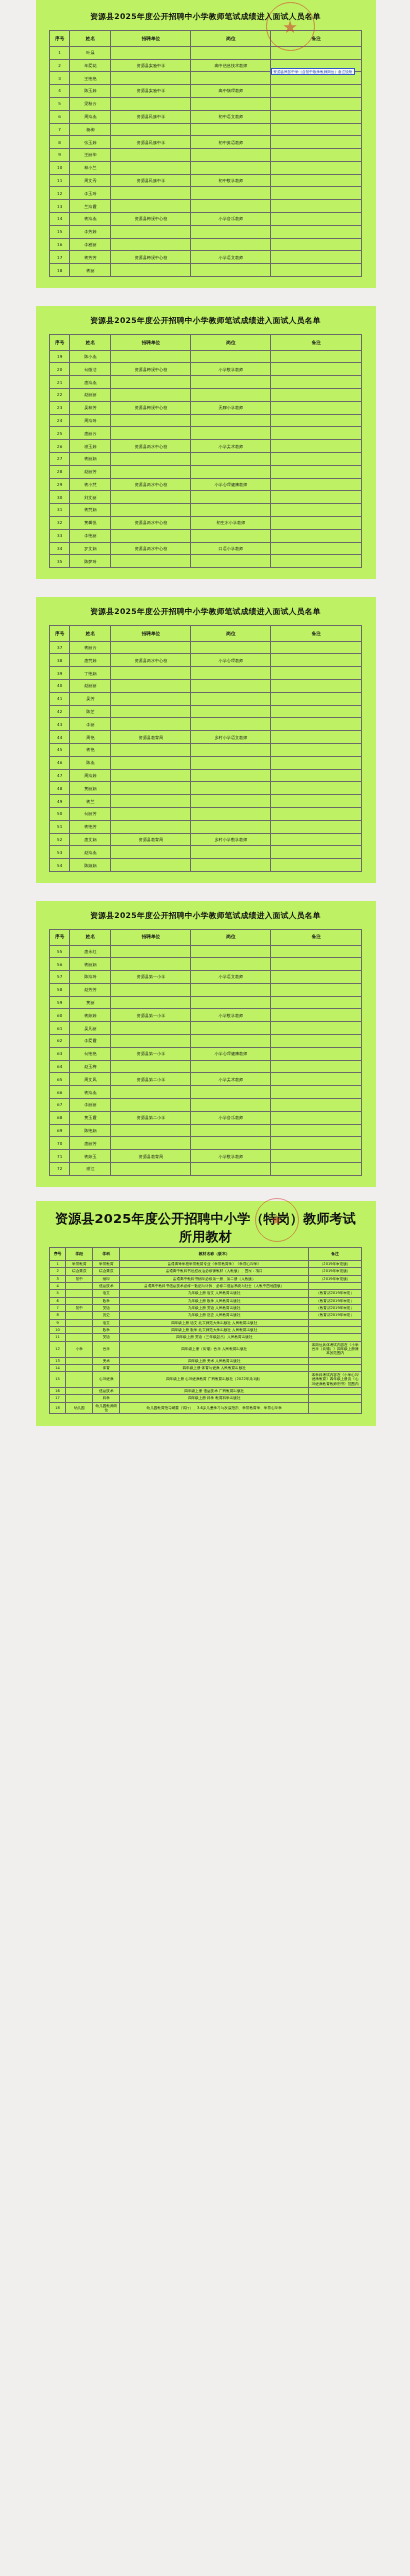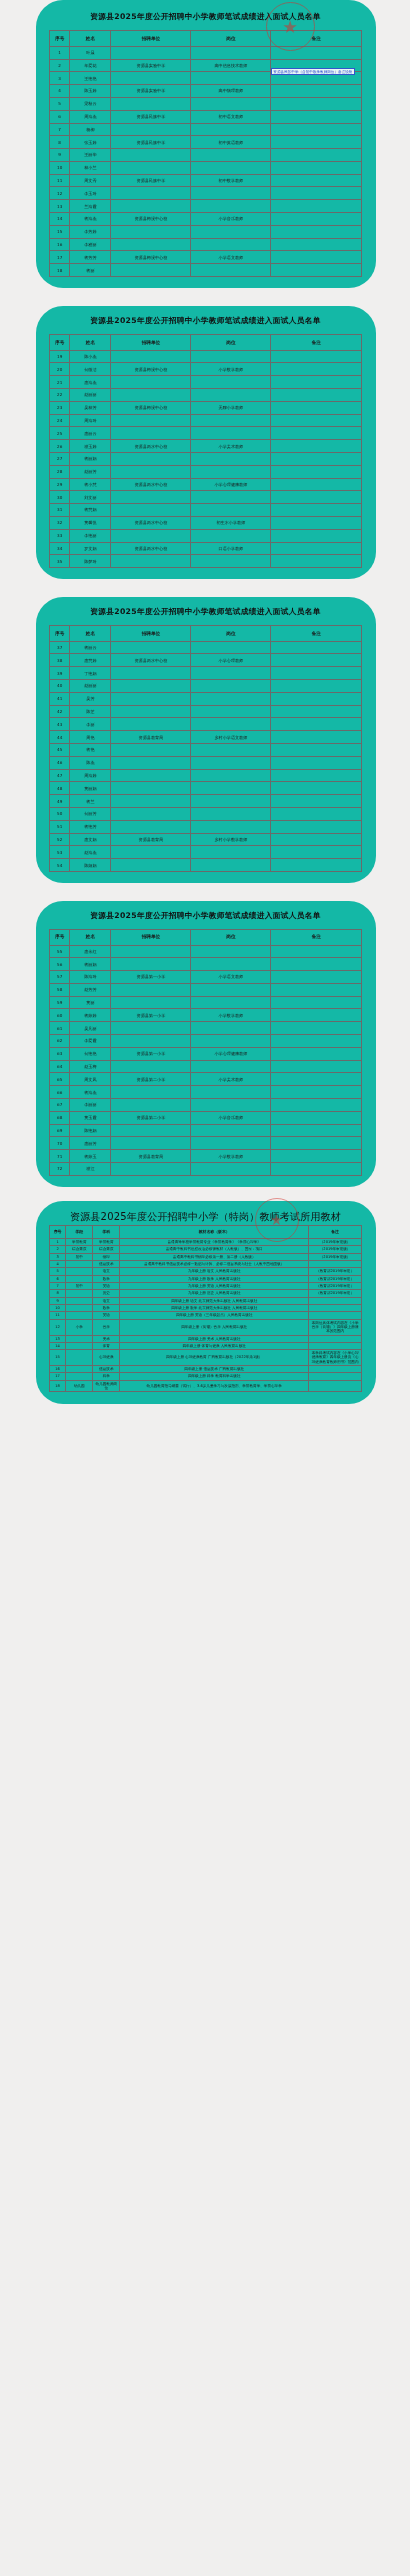--- a/index.html
+++ b/index.html
@@ -2,27 +2,26 @@
 <html style="font-size:8.2px"><head>
 <meta charset="utf-8">
 <style>
   html,body{margin:0;padding:0;background:#f0efee;}
   body{font-family:"DejaVu Sans","Liberation Sans",sans-serif;}
   .page{
     width:411px;
     position:relative;
   }
   .sheet{
-    background:#14b8a6;
+    background:#bef264;
     margin:0 auto;
     width:340px;
     padding:9.3px 13.4px 11.3px 13.4px;
     box-sizing:border-box;
     position:relative;
-    border-radius:27px;
   }
   .sheet.first{padding-top:11.3px;}
   .gap{height:17.5px;}
   .gap.small{height:13.4px;}
   .doc-title{
     text-align:center;
     font-size:7.7px;
     font-weight:bold;
     line-height:1.55;
     letter-spacing:0.3px;
@@ -114,22 +113,22 @@
     word-break:break-all;
   }
   table.books th{font-weight:bold;font-size:3.9px;height:10.3px;}
   .b-seq{width:13.4px;}
   .b-stage{width:24px;}
   .b-subj{width:24px;}
   .b-book{width:auto;}
   .b-note{width:50px;}
   .title-books{
     text-align:center;
-    font-size:10px;
-    font-weight:normal;
+    font-size:13px;
+    font-weight:bold;
     margin:0 0 1px 0;
     letter-spacing:0.2px;
     color:#111;
   }
 </style>
 </head>
 <body>
 
 <div class="page">
 

